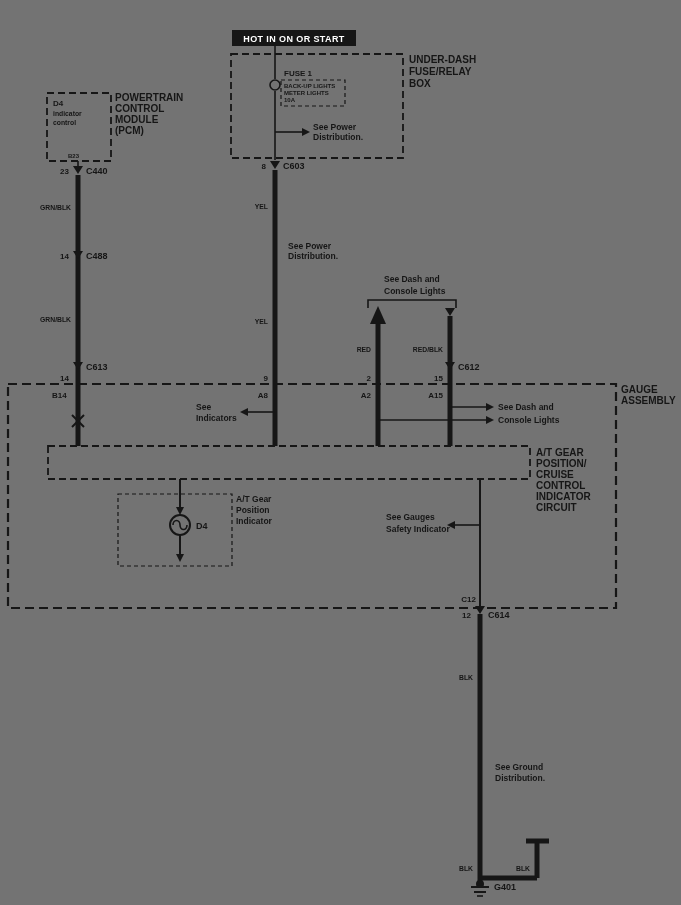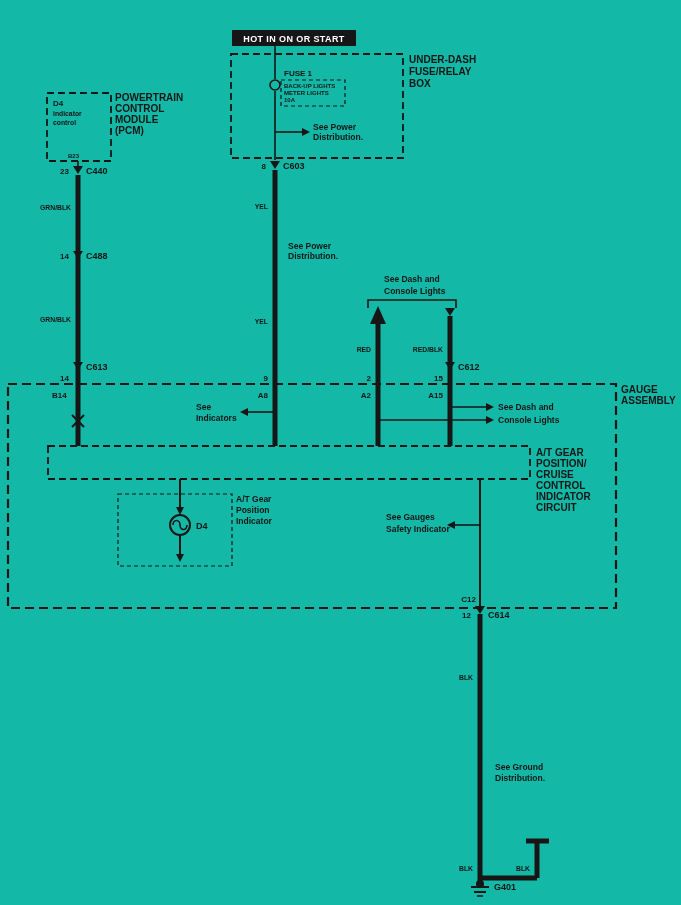--- a/index.html
+++ b/index.html
@@ -1,16 +1,16 @@
 <!DOCTYPE html>
 <html><head>
 <meta charset="utf-8">
 <style>
   html,body{margin:0;padding:0;background:#dcdcdc;}
-  .stage{width:681px;height:905px;background:#14b8a6;position:relative;margin:0 auto;
+  .stage{width:681px;height:905px;background:#737373;position:relative;margin:0 auto;
          font-family:"Liberation Sans","DejaVu Sans",sans-serif;}
   svg{display:block;}
   svg text{font-family:"Liberation Sans","DejaVu Sans",sans-serif;font-weight:bold;fill:#161616;}
   .hdr{font-size:9px;fill:#ffffff;letter-spacing:.4px;}
   .tt{font-size:10px;}
   .tr{font-size:8.5px;}
   .tc{font-size:9px;}
   .tp{font-size:8px;}
   .tw{font-size:6.8px;}
   .ts{font-size:6px;}

